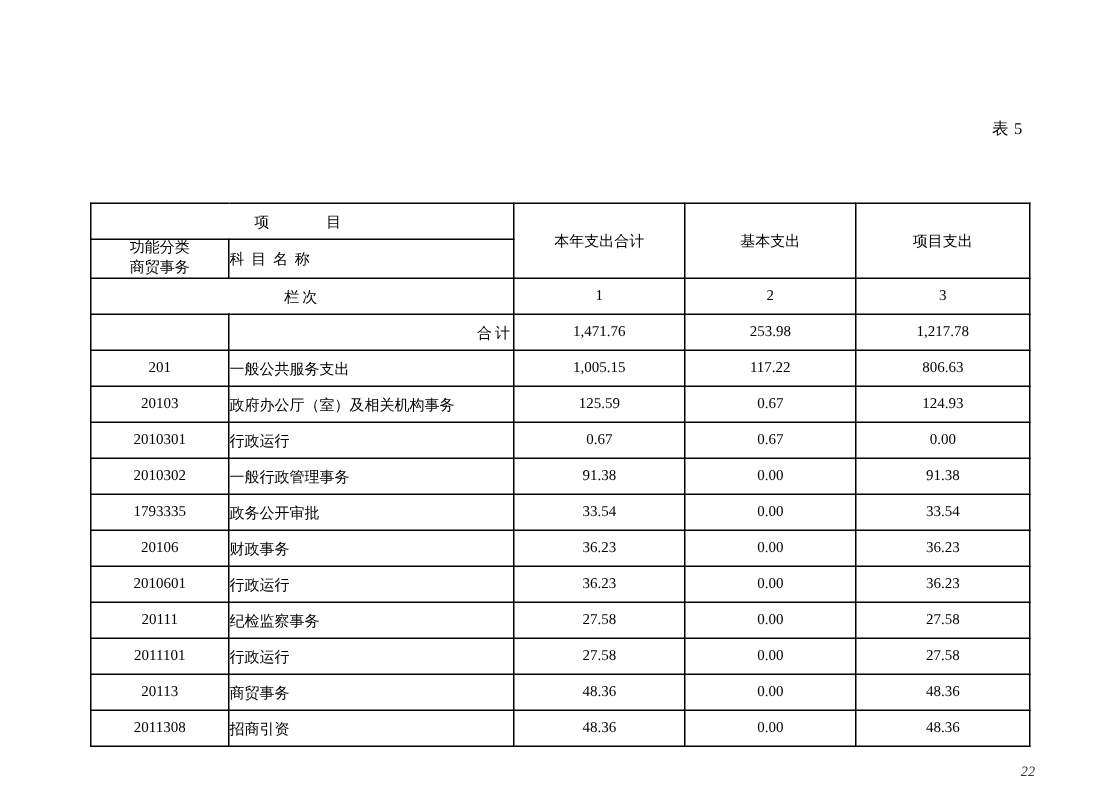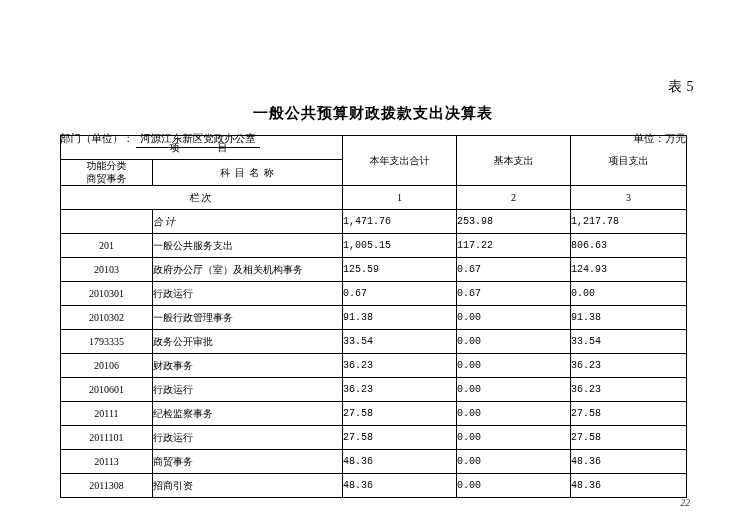--- a/index.html
+++ b/index.html
@@ -17,22 +17,22 @@
   }
   .page {
     position: relative;
     width: 746px;
     height: 530px;
     box-sizing: border-box;
   }
   .table-no {
     position: absolute;
     top: 78px;
-    right: 52px;
-    font-size: 14px;
+    right: 64px;
+    font-size: 11px;
     letter-spacing: 0.5px;
   }
   .doc-title {
     position: absolute;
     top: 104px;
     left: 0;
     width: 746px;
     text-align: center;
     font-size: 15px;
     font-weight: bold;
@@ -83,77 +83,68 @@
 
   .hdr-item {
     text-align: center;
     letter-spacing: 6px;
     padding-left: 6px;
   }
   .hdr-cell {
     text-align: center;
   }
   .hdr-sub {
-    text-align: center;
+    text-align: left;
     letter-spacing: 1px;
   }
   .hdr-code2 {
     text-align: center;
     line-height: 1.25;
     font-size: 10px;
     margin-top: 44px;
   }
   .lanci {
     text-align: center;
     letter-spacing: 2px;
   }
   .num {
-    text-align: left;
+    text-align: center;
     padding-right: 10px;
-    font-family: Liberation Mono, monospace;
+    font-family: Liberation Serif, serif;
   }
   .code {
     text-align: center;
   }
   .code-left {
     padding-left: 10px;
     text-align: center;
   }
   .name-l0 { padding-left: 10px; margin-top: 44px; }
   .name-l1 { padding-left: 26px; font-family: Liberation Serif, serif; }
   .name-total {
-    text-align: left;
+    text-align: right;
     letter-spacing: 2px;
-    font-style: italic;
   }
   .page-num {
     position: absolute;
-    bottom: 22px;
+    bottom: 10px;
     right: 56px;
     font-size: 9.5px;
     color: #333;
     font-style: italic;
   }
 </style>
 </head>
 <body>
 
 <div class="page">
 
   <div class="table-no">表 5</div>
 
-  <div class="doc-title">一般公共预算财政拨款支出决算表</div>
-
-  <div class="meta-row">
-    <div class="meta-left">
-      <span>部门（单位）：</span>
-      <span class="meta-dept-name">河源江东新区党政办公室</span>
-    </div>
-    <div class="meta-right">单位：万元</div>
-  </div>
+
 
   <table class="fin">
     <colgroup>
       <col class="c-code">
       <col class="c-name">
       <col class="c-total">
       <col class="c-basic">
       <col class="c-proj">
     </colgroup>
     <thead>

